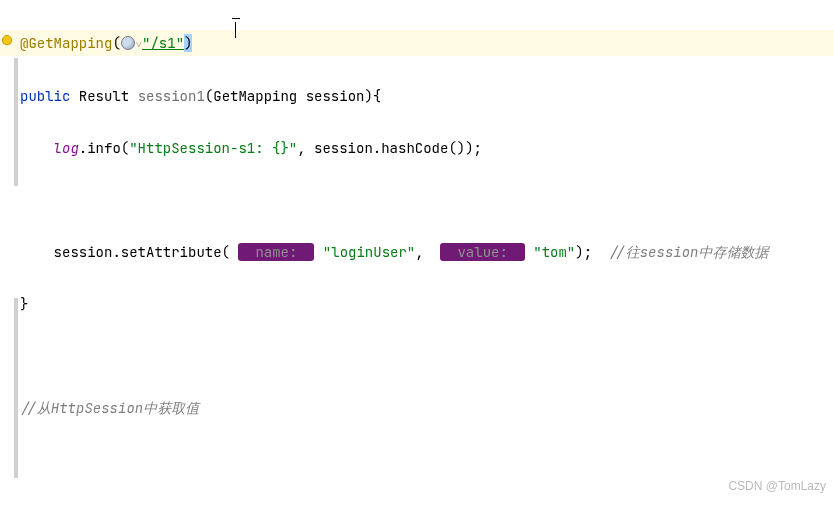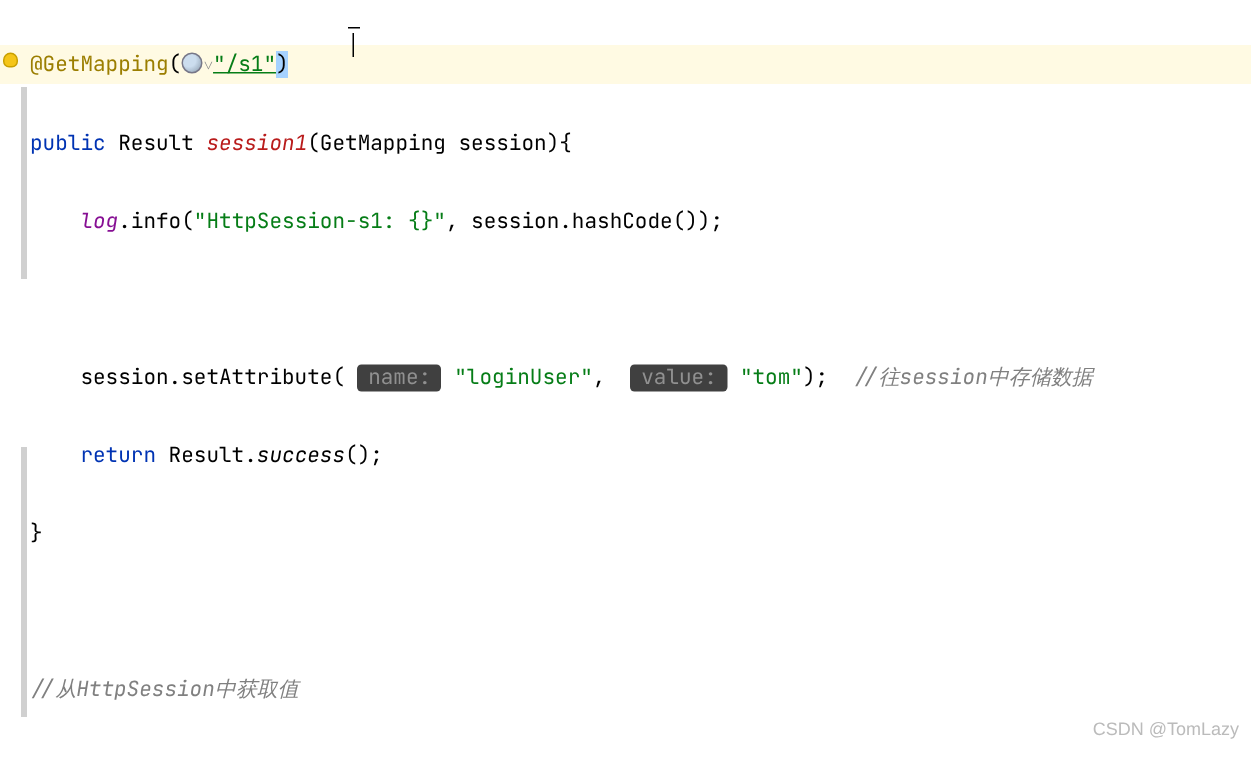--- a/index.html
+++ b/index.html
@@ -24,29 +24,29 @@
     top: 30px;
     height: 26px;
     background: #fffae3;
     z-index: 0;
   }
   .line { position: relative; z-index: 1; }
   .c-comment { color: #808080; font-style: italic; }
   .c-anno { color: #9b7e00; }
   .c-kw { color: #0033b3; }
   .c-type { color: #000000; }
-  .c-methoddef { color: #b91c1c; font-style: italic; }
+  .c-methoddef { color: #737373; }
   .c-str { color: #067d17; }
   .c-field { color: #871094; font-style: italic; }
   .c-staticm { color: #000000; font-style: italic; }
   .c-paramhint {
-    background: #404040;
+    background: #701a75;
     color: #909090;
     border-radius: 3px;
-    padding: 0 7px;
+    padding: 0 17px;
     font-style: normal;
   }
   .c-link { text-decoration: underline; }
   .sel {
     background: #a6d2ff;
   }
   .globe {
     display: inline-block;
     width: 12px; height: 12px;
     border-radius: 50%;
@@ -115,21 +115,20 @@
   </div>
 <div class="gutter g1"></div>
 <div class="gutter g2"></div>
 
 <div class="code">
 <div class="line"><span class="c-anno">@GetMapping</span><span>(</span><span class="globe"></span><span class="chev">˅</span><span class="c-str c-link">"/s1"</span><span class="sel">)</span></div>
 <div class="line"><span class="c-kw">public</span> <span class="c-type">Result</span> <span class="c-methoddef">session1</span><span>(GetMapping session){</span></div>
 <div class="line">    <span class="c-field">log</span><span>.info(</span><span class="c-str">"HttpSession-s1: {}"</span><span>, session.hashCode());</span></div>
 <div class="line"> </div>
 <div class="line">    <span>session.setAttribute(</span> <span class="c-paramhint">name:</span> <span class="c-str">"loginUser"</span><span>, </span> <span class="c-paramhint">value:</span> <span class="c-str">"tom"</span><span>);</span>  <span class="c-comment">//往session中存储数据</span></div>
-<div class="line">    <span class="c-kw">return</span><span> Result.</span><span class="c-staticm">success</span><span>();</span></div>
 <div class="line"><span>}</span></div>
 <div class="line"> </div>
 <div class="line"><span class="c-comment">//从HttpSession中获取值</span></div>
 
 
 
 
 
 
 

